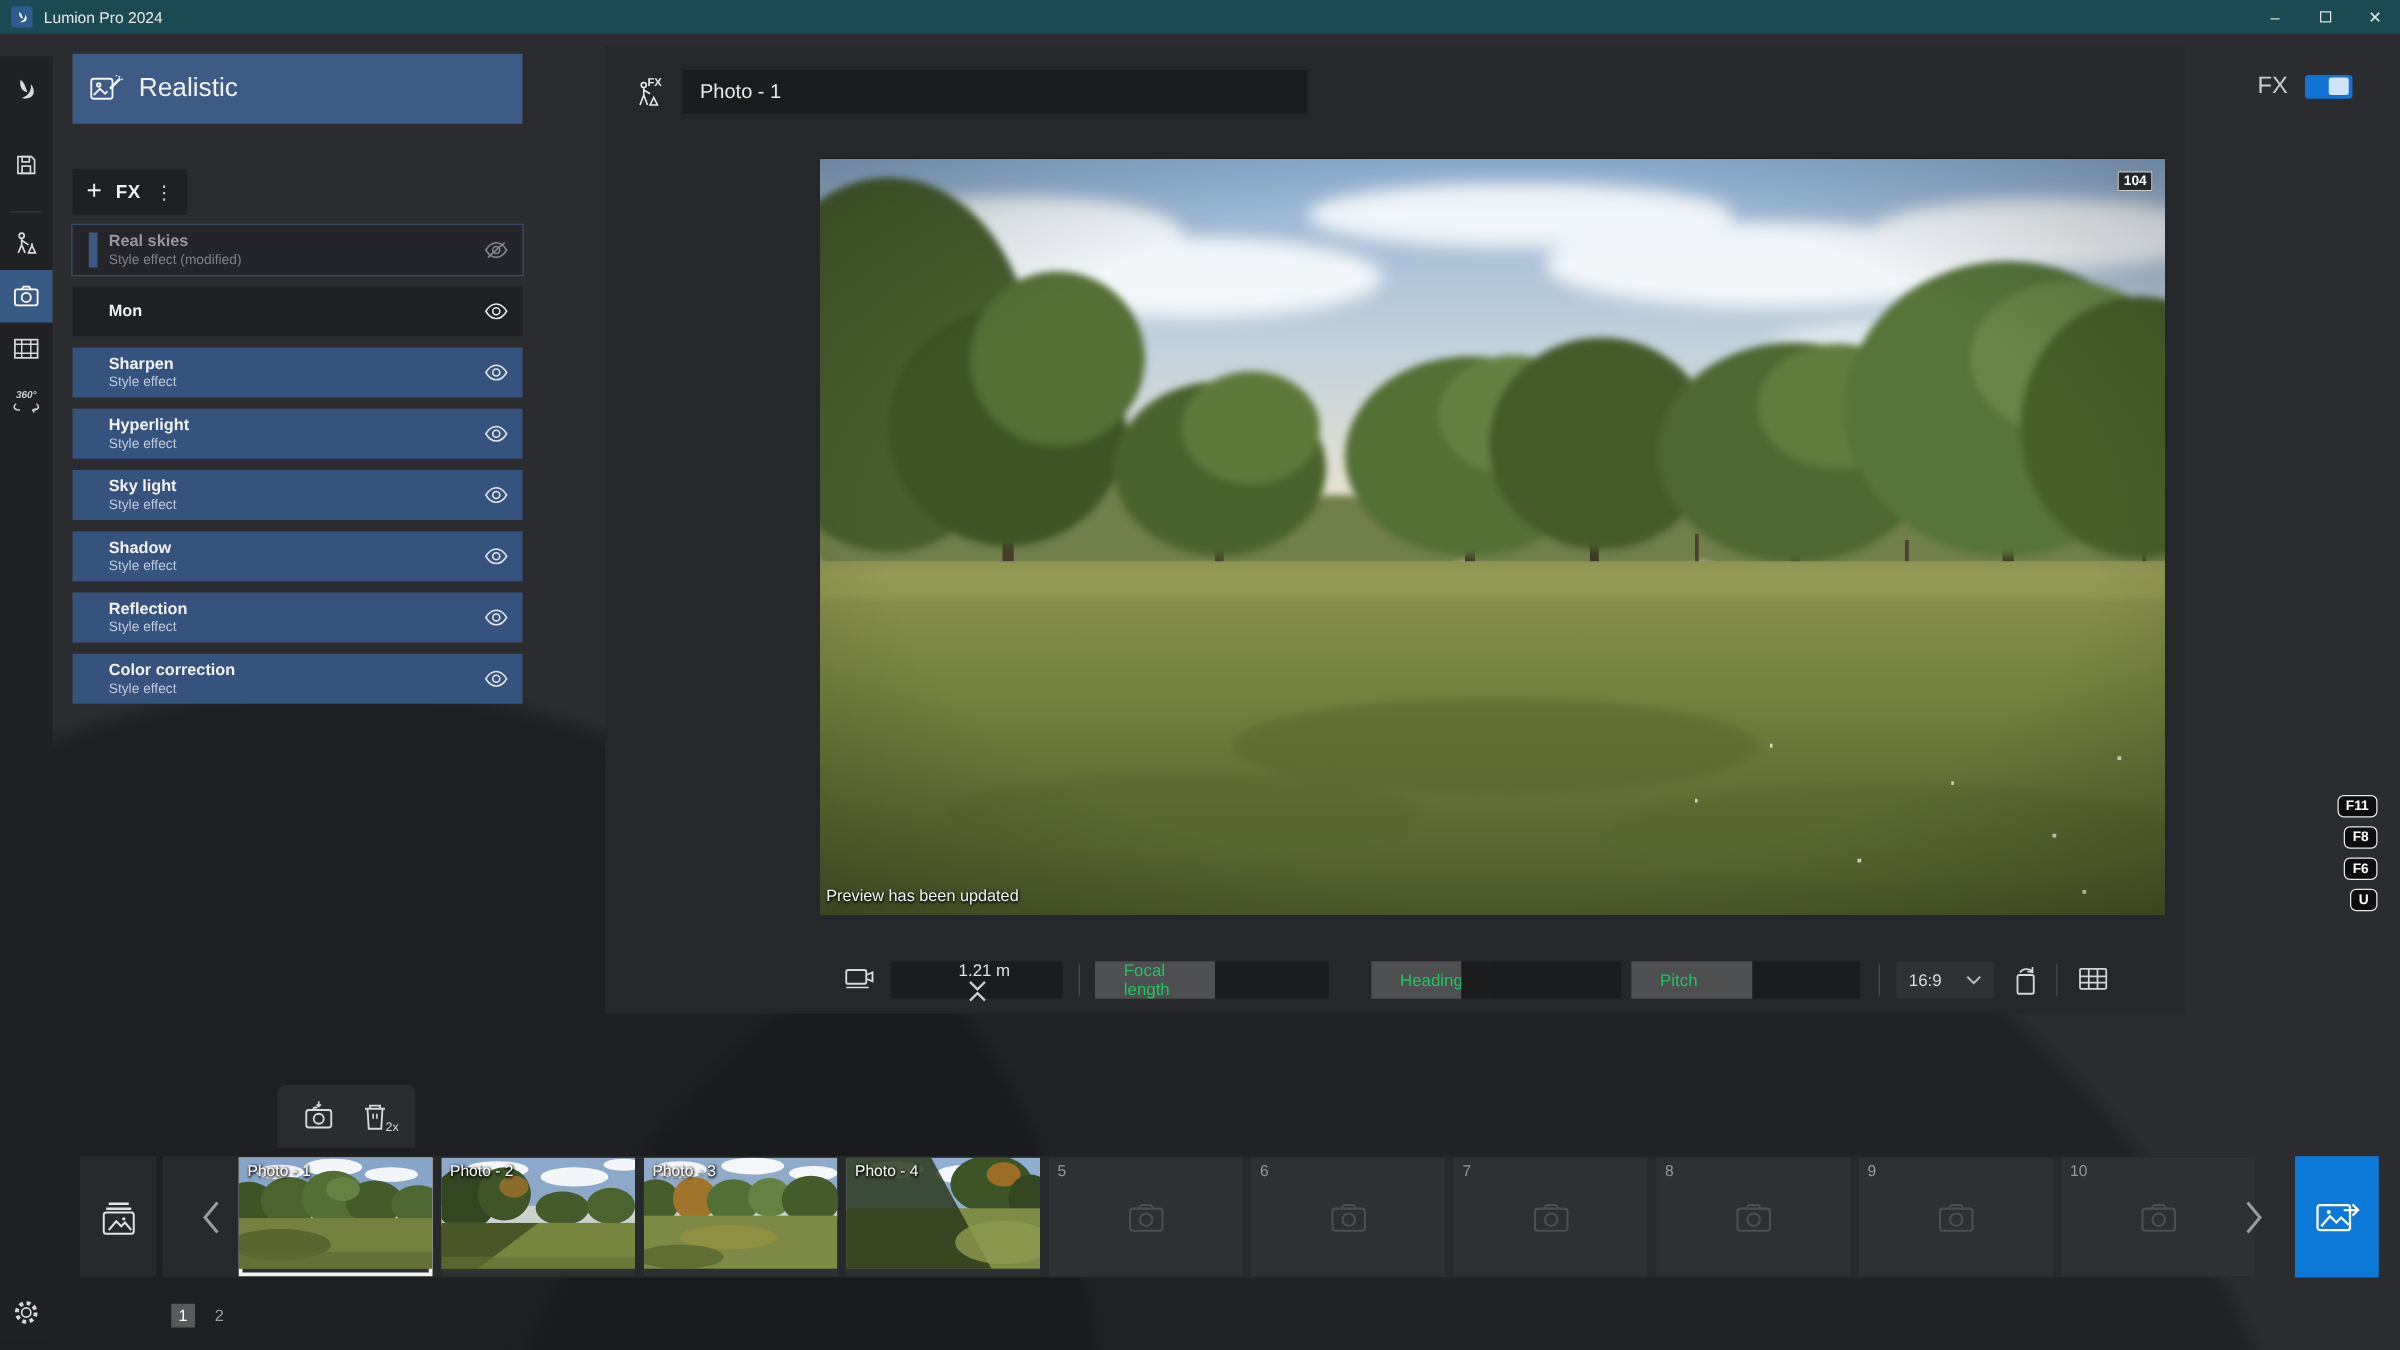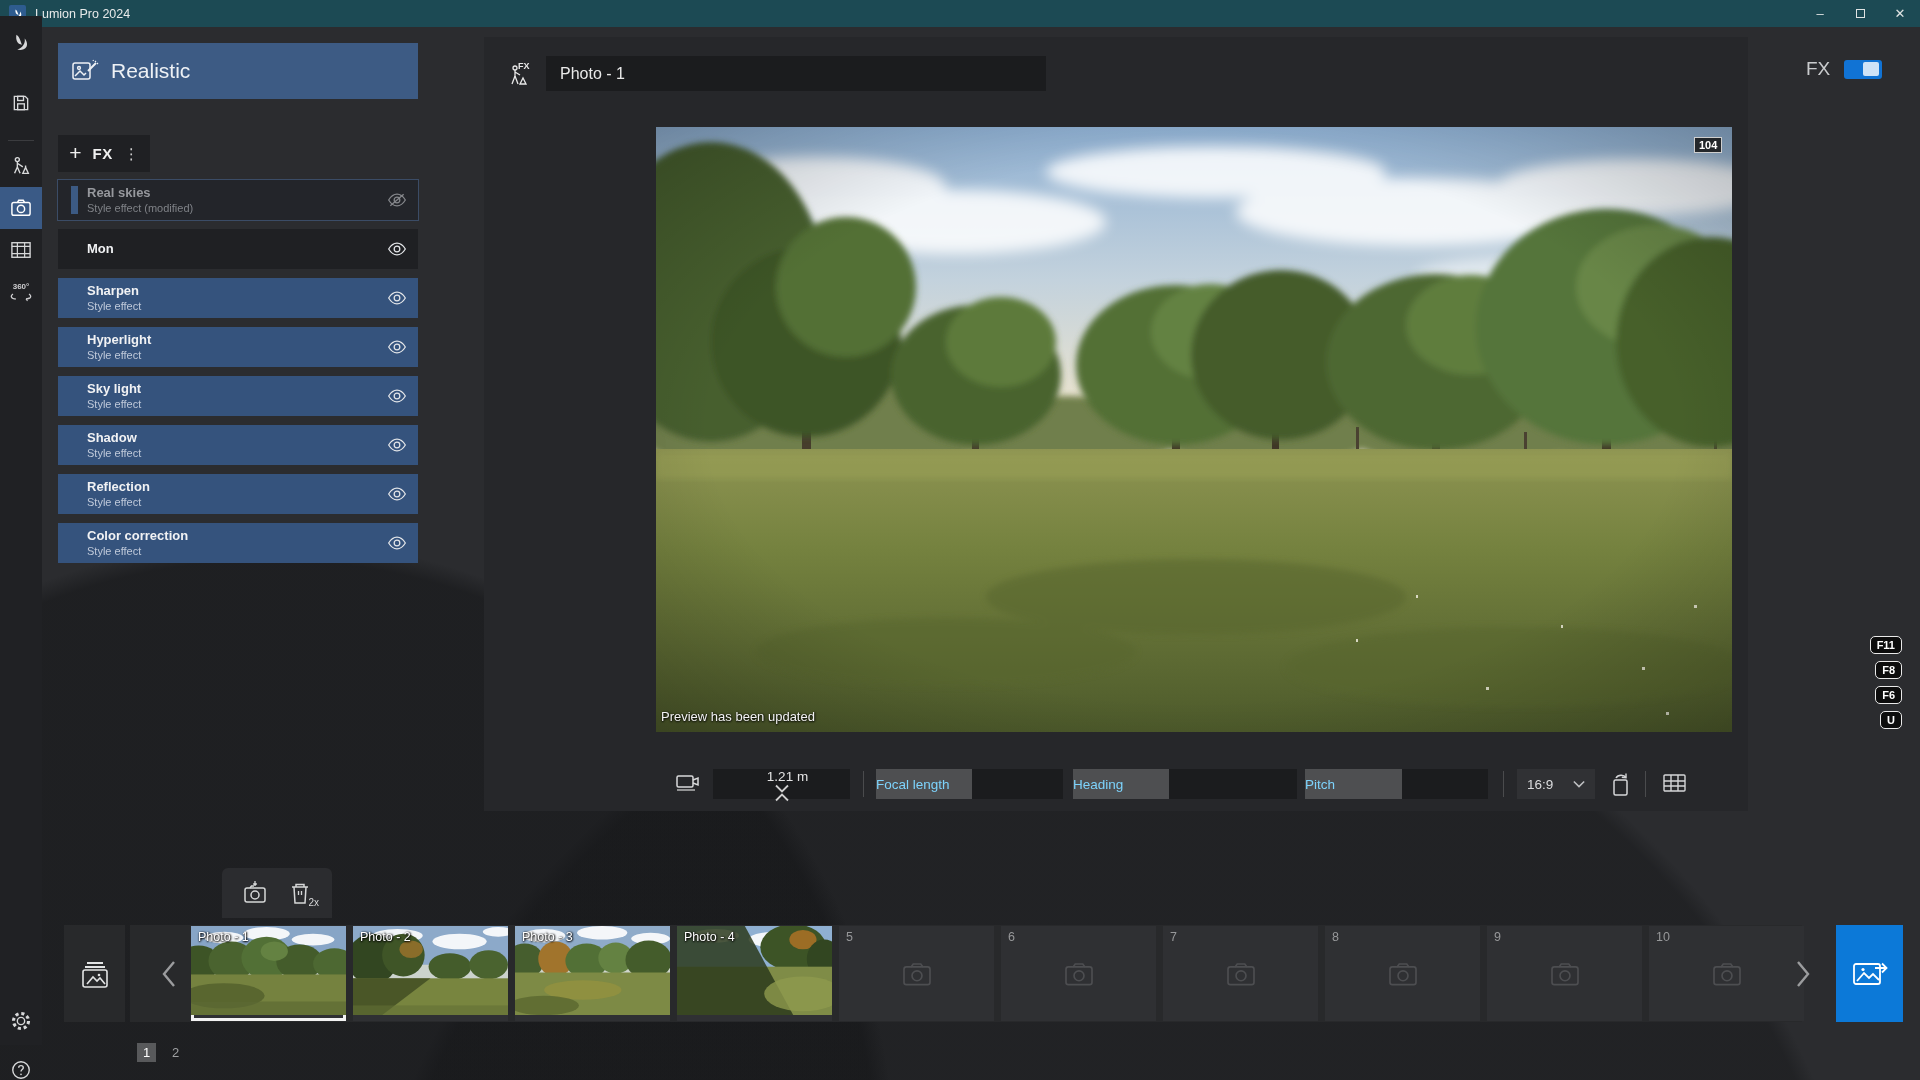--- a/index.html
+++ b/index.html
@@ -15,21 +15,21 @@
 
   
   #titlebar { left:0; top:0; width:1920px; height:27px; background:#1c4a54; display:flex; align-items:center; }
   #app-logo { width:17px; height:17px; margin-left:9px; background:#2e5c8f; border-radius:2px; display:flex; align-items:center; justify-content:center; }
   #titlebar .title { color:#e8eaea; font-size:12.5px; margin-left:9px; }
   #winbtns { position:absolute; right:0; top:0; height:27px; display:flex; }
   .winbtn { width:40px; height:27px; display:flex; align-items:center; justify-content:center; color:#dfe3e3; font-size:13px; cursor:default; }
   .winbtn .sq { width:9px; height:9px; border:1px solid #dfe3e3; }
 
   
-  #rail { left:0; top:16px; width:42px; height:1029px; background:#202124; }
+  #rail { left:0; top:45px; width:42px; height:1029px; background:#202124;font-style:italic; }
   .rail-item { width:42px; height:42px; display:flex; align-items:center; justify-content:center; color:#d8d9da; }
   .rail-item.active { background:#3a5a86; color:#fff; }
   .rail-sep { width:26px; height:1px; background:#3b3c3f; margin:4px auto; }
   .r360 { color:#cfcfd1; font-size:8px; font-weight:bold; text-align:center; line-height:1; }
 
   
   #style-header { left:58px; top:43px; width:360px; height:56px; background:#3d5b84; display:flex; align-items:center; color:#eef1f5; }
   #style-header .lbl { font-size:21px; margin-left:12px; font-weight:400; }
   #fx-add { left:58px; top:135px; width:92px; height:37px; background:#1f2023; display:flex; align-items:center; justify-content:space-evenly; color:#f0f0f0; }
   #fx-add .plus { font-size:21px; font-weight:300; line-height:1; margin-top:-2px; }
@@ -66,21 +66,21 @@
   #shortcuts { left:1850px; top:636px; width:52px; display:flex; flex-direction:column; align-items:flex-end; gap:7px; }
   .keycap { background:#0d0d0d; border:1.5px solid #e9e9e9; border-radius:5px; color:#fff; font-size:11px; font-weight:bold; padding:1px 6px; line-height:14px; }
 
   
   .cambar-item { top:769px; height:30px; }
   #cam-icon { left:675px; top:772px; color:#d9dadb; }
   #height-field { left:713px; width:137px; background:#1b1c1e; display:flex; align-items:center; color:#e3e3e3; font-size:13.5px;flex-direction:column; }
   #height-field .val { margin-left:12px; flex:1; }
   #height-field .chev { color:#cfcfcf; padding:0 9px; }
   .vsep { top:771px; width:1px; height:26px; background:#4a4b4d; }
-  .chip { background:#4e4f51; color:#7dd3fc; font-size:13.5px; display:flex; align-items:center; padding:0 0; }
+  .chip { background:#4e4f51; color:#22c55e; font-size:13.5px; display:flex; align-items:center; padding:0 23px; }
   .fieldbox { background:#1b1c1e; border:none; height:30px; }
   #aspect-box { left:1517px; width:78px; background:#303134; display:flex; align-items:center; justify-content:space-between; color:#dcdddf; font-size:13.5px; padding:0 10px; }
   .cb-icon { top:772px; color:#d5d6d8; }
 
   
   #capture-panel { left:222px; top:868px; width:110px; height:50px; background:#2b2c2f; border-radius:6px 6px 0 0; display:flex; align-items:center; justify-content:space-evenly; color:#d6d7d8; }
   #strip-bg { left:130px; top:925px; width:1672px; height:97px; background:#28292b; }
   #library-btn { left:64px; top:925px; width:61px; height:97px; background:#28292b; display:flex; align-items:center; justify-content:center; color:#e2e3e4; }
   #chev-left { left:148px; top:925px; width:42px; height:97px; display:flex; align-items:center; justify-content:center; color:#9b9c9e; }
   #chev-right { left:1782px; top:925px; width:42px; height:97px; display:flex; align-items:center; justify-content:center; color:#9b9c9e; }
@@ -416,21 +416,21 @@
       <svg width="14" height="9" viewBox="0 0 14 9" fill="none" stroke="currentColor" stroke-width="1.8">
           <path d="M1 7.5 L7 1.5 L13 7.5"></path>
         </svg>
     </span>
   </div>
   <div class="abs vsep" style="left:863px"></div>
   <div class="abs cambar-item chip" style="left:876px; width:96px">
       <span>Focal length</span>
     </div>
   <input class="abs cambar-item fieldbox" style="left: 972px; width: 91px;" value="">
-  <div class="abs cambar-item chip" style="left:1073px; width:96px">
+  <div class="abs cambar-item chip" style="left:1097px; width:96px">
       <span>Heading</span>
     </div>
   <input class="abs cambar-item fieldbox" style="left: 1169px; width: 128px;" value="">
   <div class="abs cambar-item chip" style="left:1305px; width:97px">
       <span>Pitch</span>
     </div>
   <input class="abs cambar-item fieldbox" style="left: 1402px; width: 86px;" value="">
   <div class="abs vsep" style="left:1503px"></div>
   <div id="aspect-box" class="abs cambar-item">
     <span>16:9</span>

